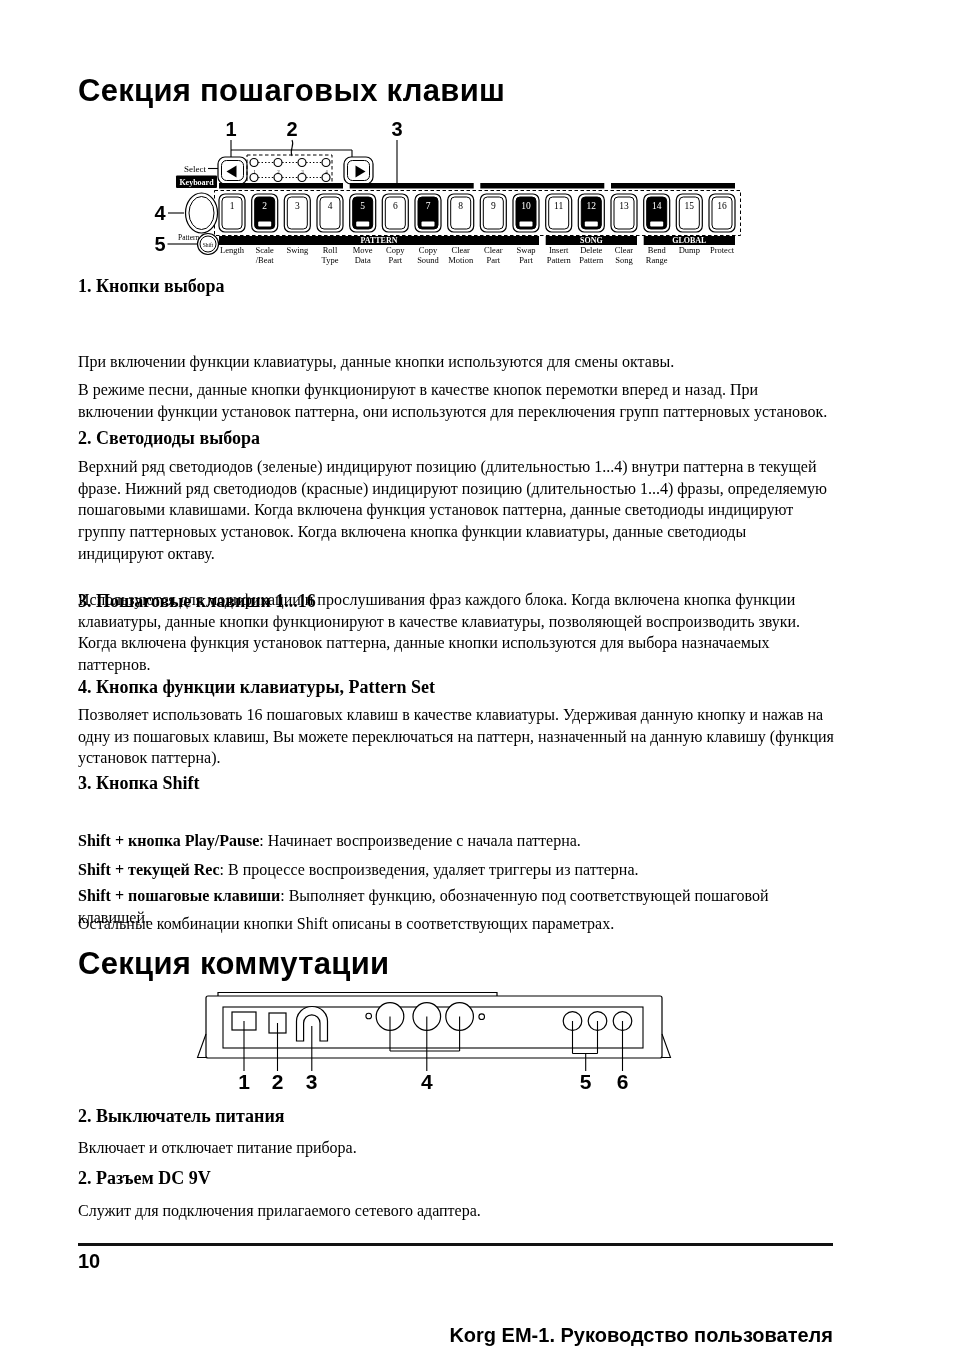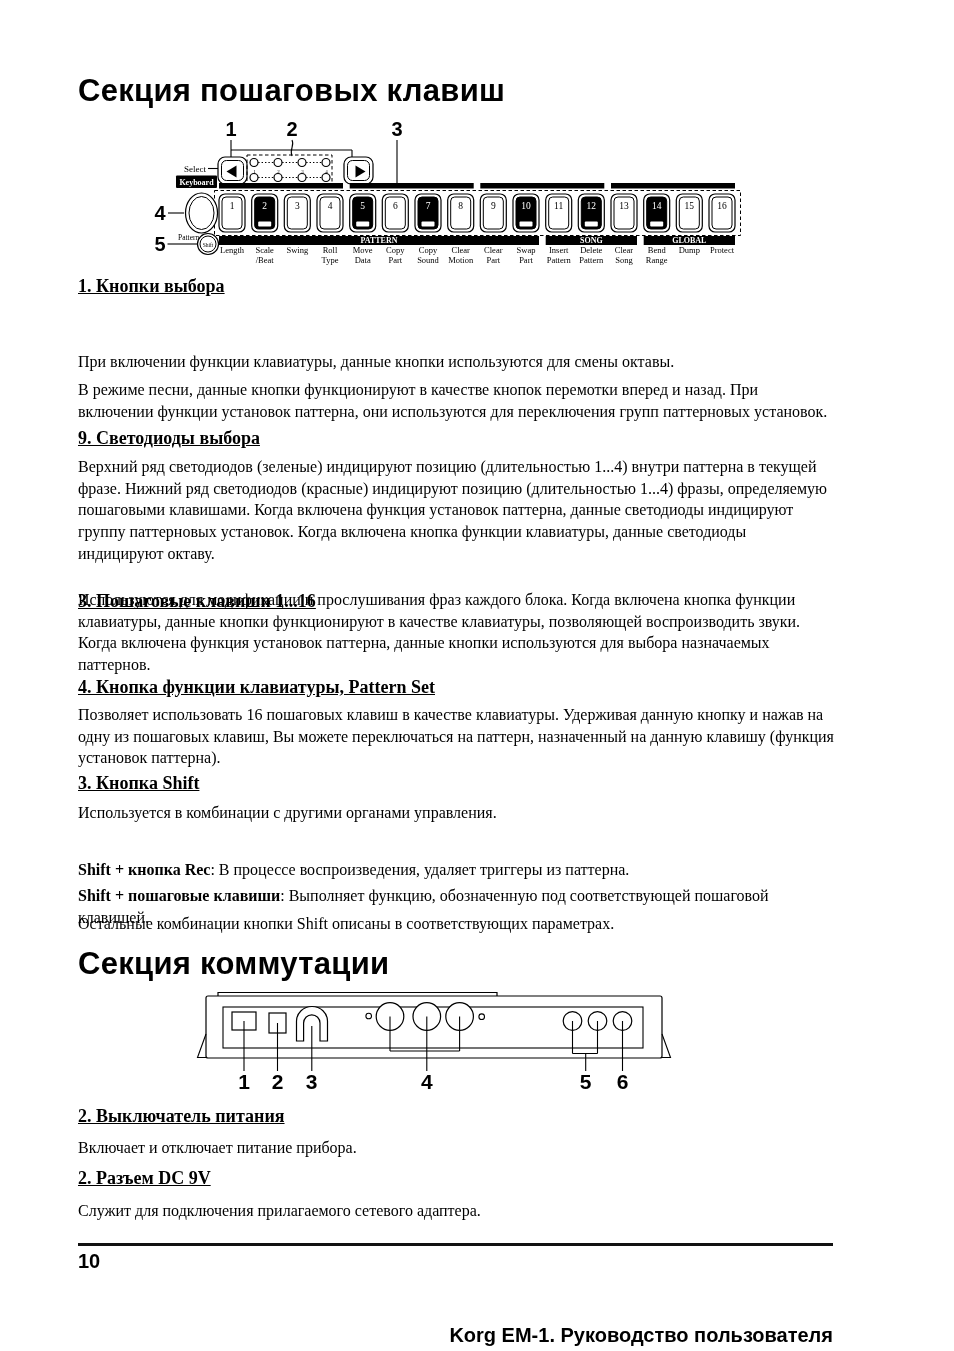--- a/index.html
+++ b/index.html
@@ -1,20 +1,20 @@
 <!DOCTYPE html>
 <html><head>
 <meta charset="utf-8">
 <style>
   html,body{margin:0;padding:0;background:#fff;}
   .page{position:relative;width:954px;height:1351px;background:#fff;color:#000;
         font-family:"Liberation Serif",serif;overflow:hidden;}
   .h1{position:absolute;left:78px;font-family:"Liberation Sans",sans-serif;
       font-weight:800;font-size:31px;letter-spacing:.3px;white-space:nowrap;line-height:34px;}
-  .shead{position:absolute;left:78px;font-size:18px;font-weight:bold;white-space:nowrap;line-height:20px;text-decoration:underline;}
+  .shead{position:absolute;left:78px;font-size:18px;font-weight:bold;white-space:nowrap;line-height:20px;}
   .para{position:absolute;left:78px;width:757px;font-size:16px;line-height:21.7px;text-align:left;}
   .rule{position:absolute;left:78px;top:1243px;width:755px;height:3px;background:#111;}
   .pageno{position:absolute;left:78px;top:1250px;font-family:"Liberation Sans",sans-serif;
           font-weight:bold;font-size:20px;}
   .footright{position:absolute;left:78px;top:1324px;width:755px;text-align:right;
           font-family:"Liberation Sans",sans-serif;font-weight:bold;font-size:20px;}
   svg{position:absolute;overflow:visible;}
   svg .ln{stroke:#000;stroke-width:1.1;fill:none;}
   svg .ln2{stroke:#000;stroke-width:1.2;fill:none;}
   svg .wfill{fill:#fff;stroke:#000;stroke-width:1.2;}
@@ -235,32 +235,32 @@
     <rect class="blk" x="545.7" y="236" width="91.3" height="9"></rect>
     <text class="gbar" x="591.3" y="243.4">SONG</text>
     <rect class="blk" x="643.7" y="236" width="91.3" height="9"></rect>
     <text class="gbar" x="689.3" y="243.4">GLOBAL</text>
   </svg>
 
   <div class="shead" style="top:276px">1. Кнопки выбора</div>
   <div class="para" style="top:351px"><b></b><span>При включении функции клавиатуры, данные кнопки используются для смены октавы.</span></div>
   <div class="para" style="top:379px"><b></b><span>В режиме песни, данные кнопки функционируют в качестве кнопок перемотки вперед и назад. При включении функции установок паттерна, они используются для переключения групп паттерновых установок.</span></div>
 
-  <div class="shead" style="top:428px">9. Светодиоды выбора</div>
+  <div class="shead" style="top:428px">2. Светодиоды выбора</div>
   <div class="para" style="top:456px"><b></b><span>Верхний ряд светодиодов (зеленые) индицируют позицию (длительностью 1...4) внутри паттерна в текущей фразе. Нижний ряд светодиодов (красные) индицируют позицию (длительностью 1...4) фразы, определяемую пошаговыми клавишами. Когда включена функция установок паттерна, данные светодиоды индицируют группу паттерновых установок. Когда включена кнопка функции клавиатуры, данные светодиоды индицируют октаву.</span></div>
 
   <div class="shead" style="top:591px">3. Пошаговые клавиши 1...16</div>
   <div class="para" style="top:589px"><b></b><span>Используются для модификации и прослушивания фраз каждого блока. Когда включена кнопка функции клавиатуры, данные кнопки функционируют в качестве клавиатуры, позволяющей воспроизводить звуки. Когда включена функция установок паттерна, данные кнопки используются для выбора назначаемых паттернов.</span></div>
 
   <div class="shead" style="top:677px">4. Кнопка функции клавиатуры, Pattern Set</div>
   <div class="para" style="top:704px"><b></b><span>Позволяет использовать 16 пошаговых клавиш в качестве клавиатуры. Удерживая данную кнопку и нажав на одну из пошаговых клавиш, Вы можете переключаться на паттерн, назначенный на данную клавишу (функция установок паттерна).</span></div>
 
   <div class="shead" style="top:773px">3. Кнопка Shift</div>
-  <div class="para" style="top:802px"><b></b><span>Используется в комбинации с другими органами управления.</span></div>
-  <div class="para" style="top:859px"><b>Shift + кнопка Rec</b><span>: В процессе воспроизведения, удаляет триггеры из паттерна.</span></div>
+  <div class="para" style="top:830px"><b>Shift + кнопка Play/Pause</b><span>: Начинает воспроизведение с начала паттерна.</span></div>
+  <div class="para" style="top:859px"><b>Shift + текущей Rec</b><span>: В процессе воспроизведения, удаляет триггеры из паттерна.</span></div>
   <div class="para" style="top:885px"><b>Shift + пошаговые клавиши</b><span>: Выполняет функцию, обозначенную под соответствующей пошаговой клавишей.</span></div>
   <div class="para" style="top:913px"><b></b><span>Остальные комбинации кнопки Shift описаны в соответствующих параметрах.</span></div>
 
   <div class="h1" style="top:947px">Секция коммутации</div>
 
   <svg style="left:190px;top:985px" width="495" height="112" viewBox="190 985 495 112">
 
     <path class="ln2" d="M218,996 V992.5 H497 V996"></path>
     <rect class="ln2" x="206" y="996" width="456" height="62" rx="2"></rect>
     <path class="ln" d="M206,1034 L197.5,1057.5 L206,1057.5 M662,1034 L670.5,1057.5 L662,1057.5"></path>

